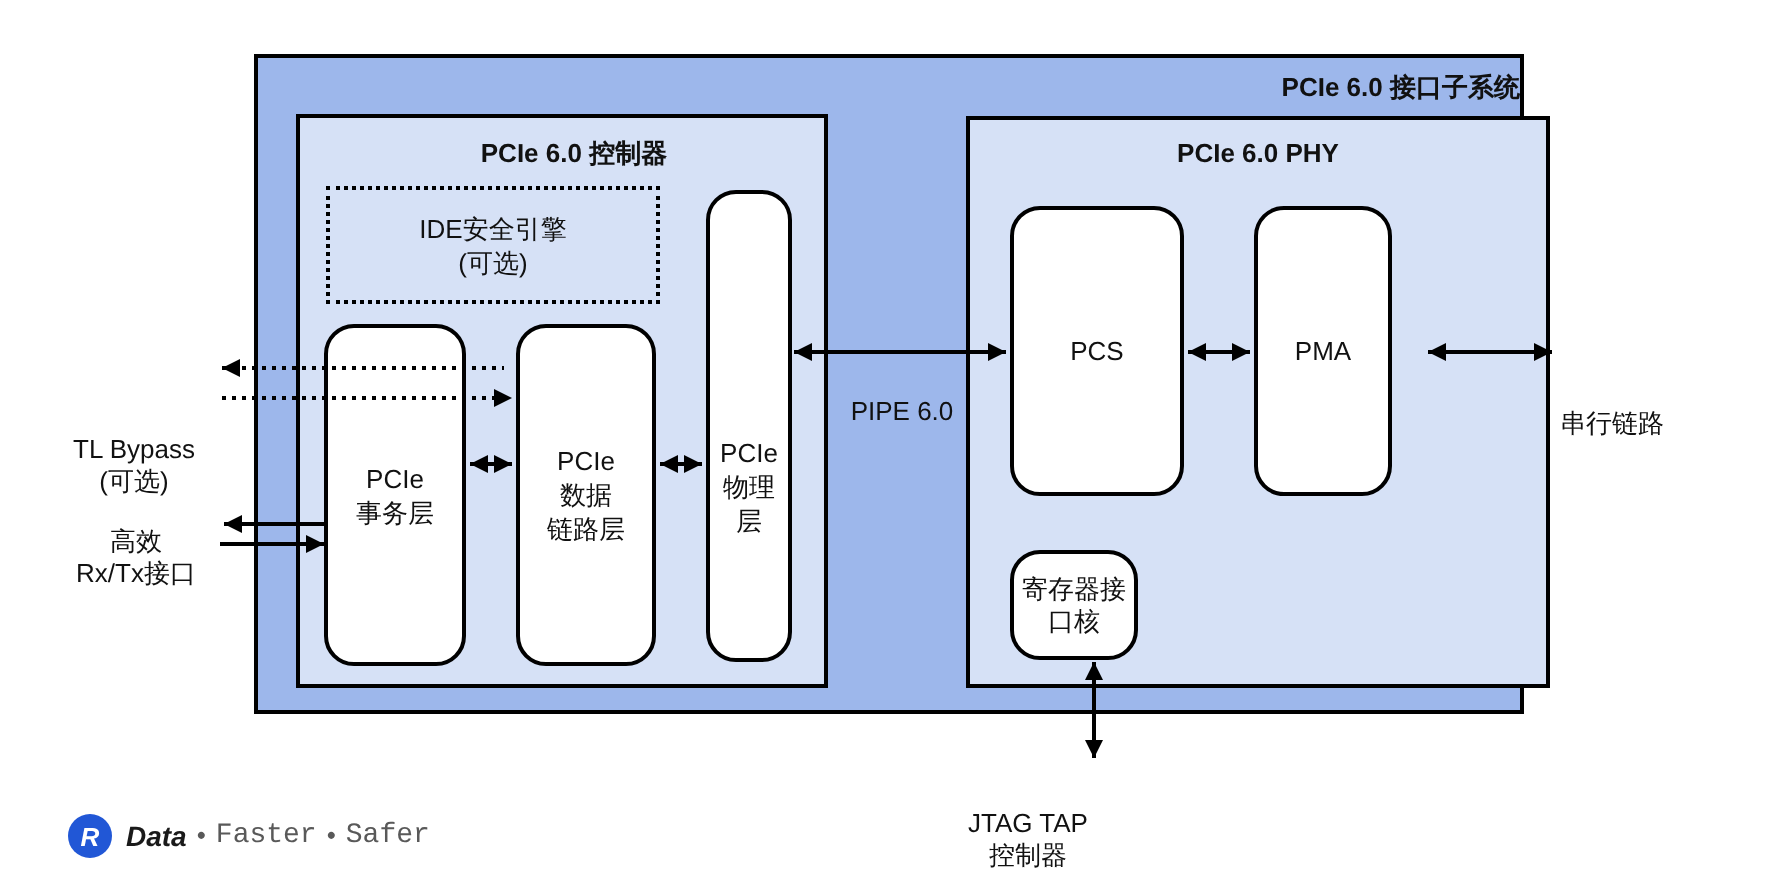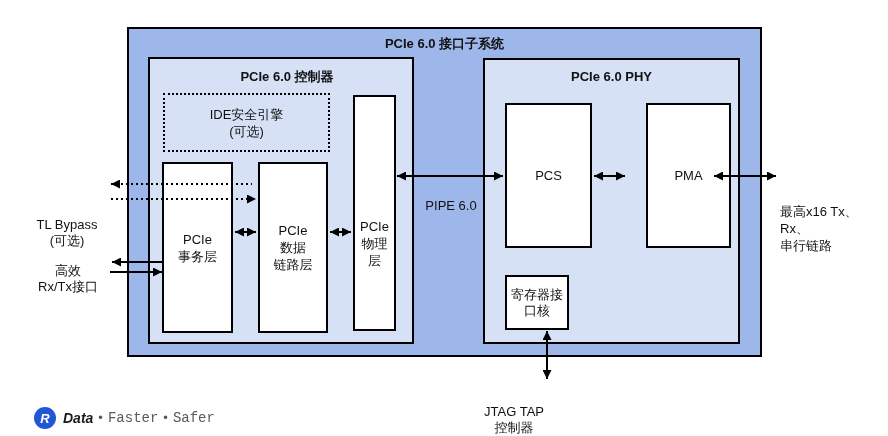--- a/index.html
+++ b/index.html
@@ -15,21 +15,21 @@
   html,body{width:888px;height:436px;}
   body{
     position:relative;background:#ffffff;overflow:hidden;
     font-family:"Liberation Sans","DejaVu Sans",sans-serif;
     color:var(--text);
   }
   .abs{position:absolute;}
   .box{border:2px solid var(--border);}
   .fill-outer{background:var(--outer-fill);}
   .fill-panel{background:var(--panel-fill);}
-  .fill-white{background:var(--box-fill);}
+  .fill-white{background:var(--box-fill);border-radius:15px;}
   .title{font-weight:bold;font-size:13px;text-align:center;}
   .vbox{
     display:flex;flex-direction:column;justify-content:center;
     text-align:center;font-size:13px;line-height:17px;
   }
   .dotted{border:2px dotted var(--border);}
   .lbl{font-size:13px;line-height:15.5px;text-align:center;margin-top:41px;}
   .lbl-left{text-align:left;line-height:17px;}
   svg.overlay{position:absolute;left:0;top:0;pointer-events:none;}
   svg .ln{stroke:#000;stroke-width:2;fill:none;}
@@ -44,21 +44,21 @@
   .footer-text{display:flex;gap:5px;font-size:14px;}
   .fw-data{font-weight:bold;font-style:italic;color:#1a1a1a;}
   .fw-gray{color:var(--footer-gray);font-family:Liberation Mono, monospace;}
   .fw-sep{color:var(--footer-gray);font-size:13px;}
   .shift-down{transform:translateY(30px);}
 </style>
 </head>
 <body>
 
 <div class="abs box fill-outer" style="left:127px;top:27px;width:635px;height:330px;">
-  <div class="title" style="margin-top:6px;">PCIe 6.0 接口子系统</div>
+  <div class="title" style="margin-top:6px;text-align:right;">PCIe 6.0 接口子系统</div>
 </div>
 
 <div class="abs box fill-panel" style="left:148px;top:57px;width:266px;height:287px;">
   <div class="title" style="margin-top:9px;padding-left:12px;">PCIe 6.0 控制器</div>
 </div>
 
 <div class="abs dotted fill-panel vbox" style="left:163px;top:93px;width:167px;height:59px;">
   <div>IDE安全引擎</div>
   <div>(可选)</div>
 </div>
@@ -75,29 +75,29 @@
 </div>
 
 <div class="abs box fill-white vbox" style="left:353px;top:95px;width:43px;height:236px;">
   <div class="shift-down">
     <div>PCIe</div>
     <div>物理</div>
     <div>层</div>
   </div>
 </div>
 
-<div class="abs box fill-panel" style="left:483px;top:58px;width:257px;height:286px;">
+<div class="abs box fill-panel" style="left:483px;top:58px;width:292px;height:286px;">
   <div class="title" style="margin-top:9px;">PCIe 6.0 PHY</div>
 </div>
 
 <div class="abs box fill-white vbox" style="left:505px;top:103px;width:87px;height:145px;">
   <div>PCS</div>
 </div>
 
-<div class="abs box fill-white vbox" style="left:627px;top:103px;width:85px;height:145px;margin-left:19px;">
+<div class="abs box fill-white vbox" style="left:627px;top:103px;width:69px;height:145px;">
   <div>PMA</div>
 </div>
 
 <div class="abs box fill-white vbox" style="left:505px;top:275px;width:64px;height:55px;line-height:16px;">
   <div>寄存器接</div>
   <div>口核</div>
 </div>
 
 <div class="abs lbl" style="left:398px;top:157px;width:106px;">PIPE 6.0</div>
 
@@ -105,21 +105,20 @@
   <div>TL Bypass</div>
   <div>(可选)</div>
 </div>
 
 <div class="abs lbl" style="left:30px;top:222px;width:76px;">
   <div>高效</div>
   <div>Rx/Tx接口</div>
 </div>
 
 <div class="abs lbl lbl-left" style="left:780px;top:162px;width:106px;">
-  <div>最高x16 Tx、Rx、</div>
   <div>串行链路</div>
 </div>
 
 <div class="abs lbl" style="left:482px;top:363px;width:64px;">
   <div>JTAG TAP</div>
   <div>控制器</div>
 </div>
 
 <svg class="overlay" width="888" height="436" viewBox="0 0 888 436">
   <defs>

